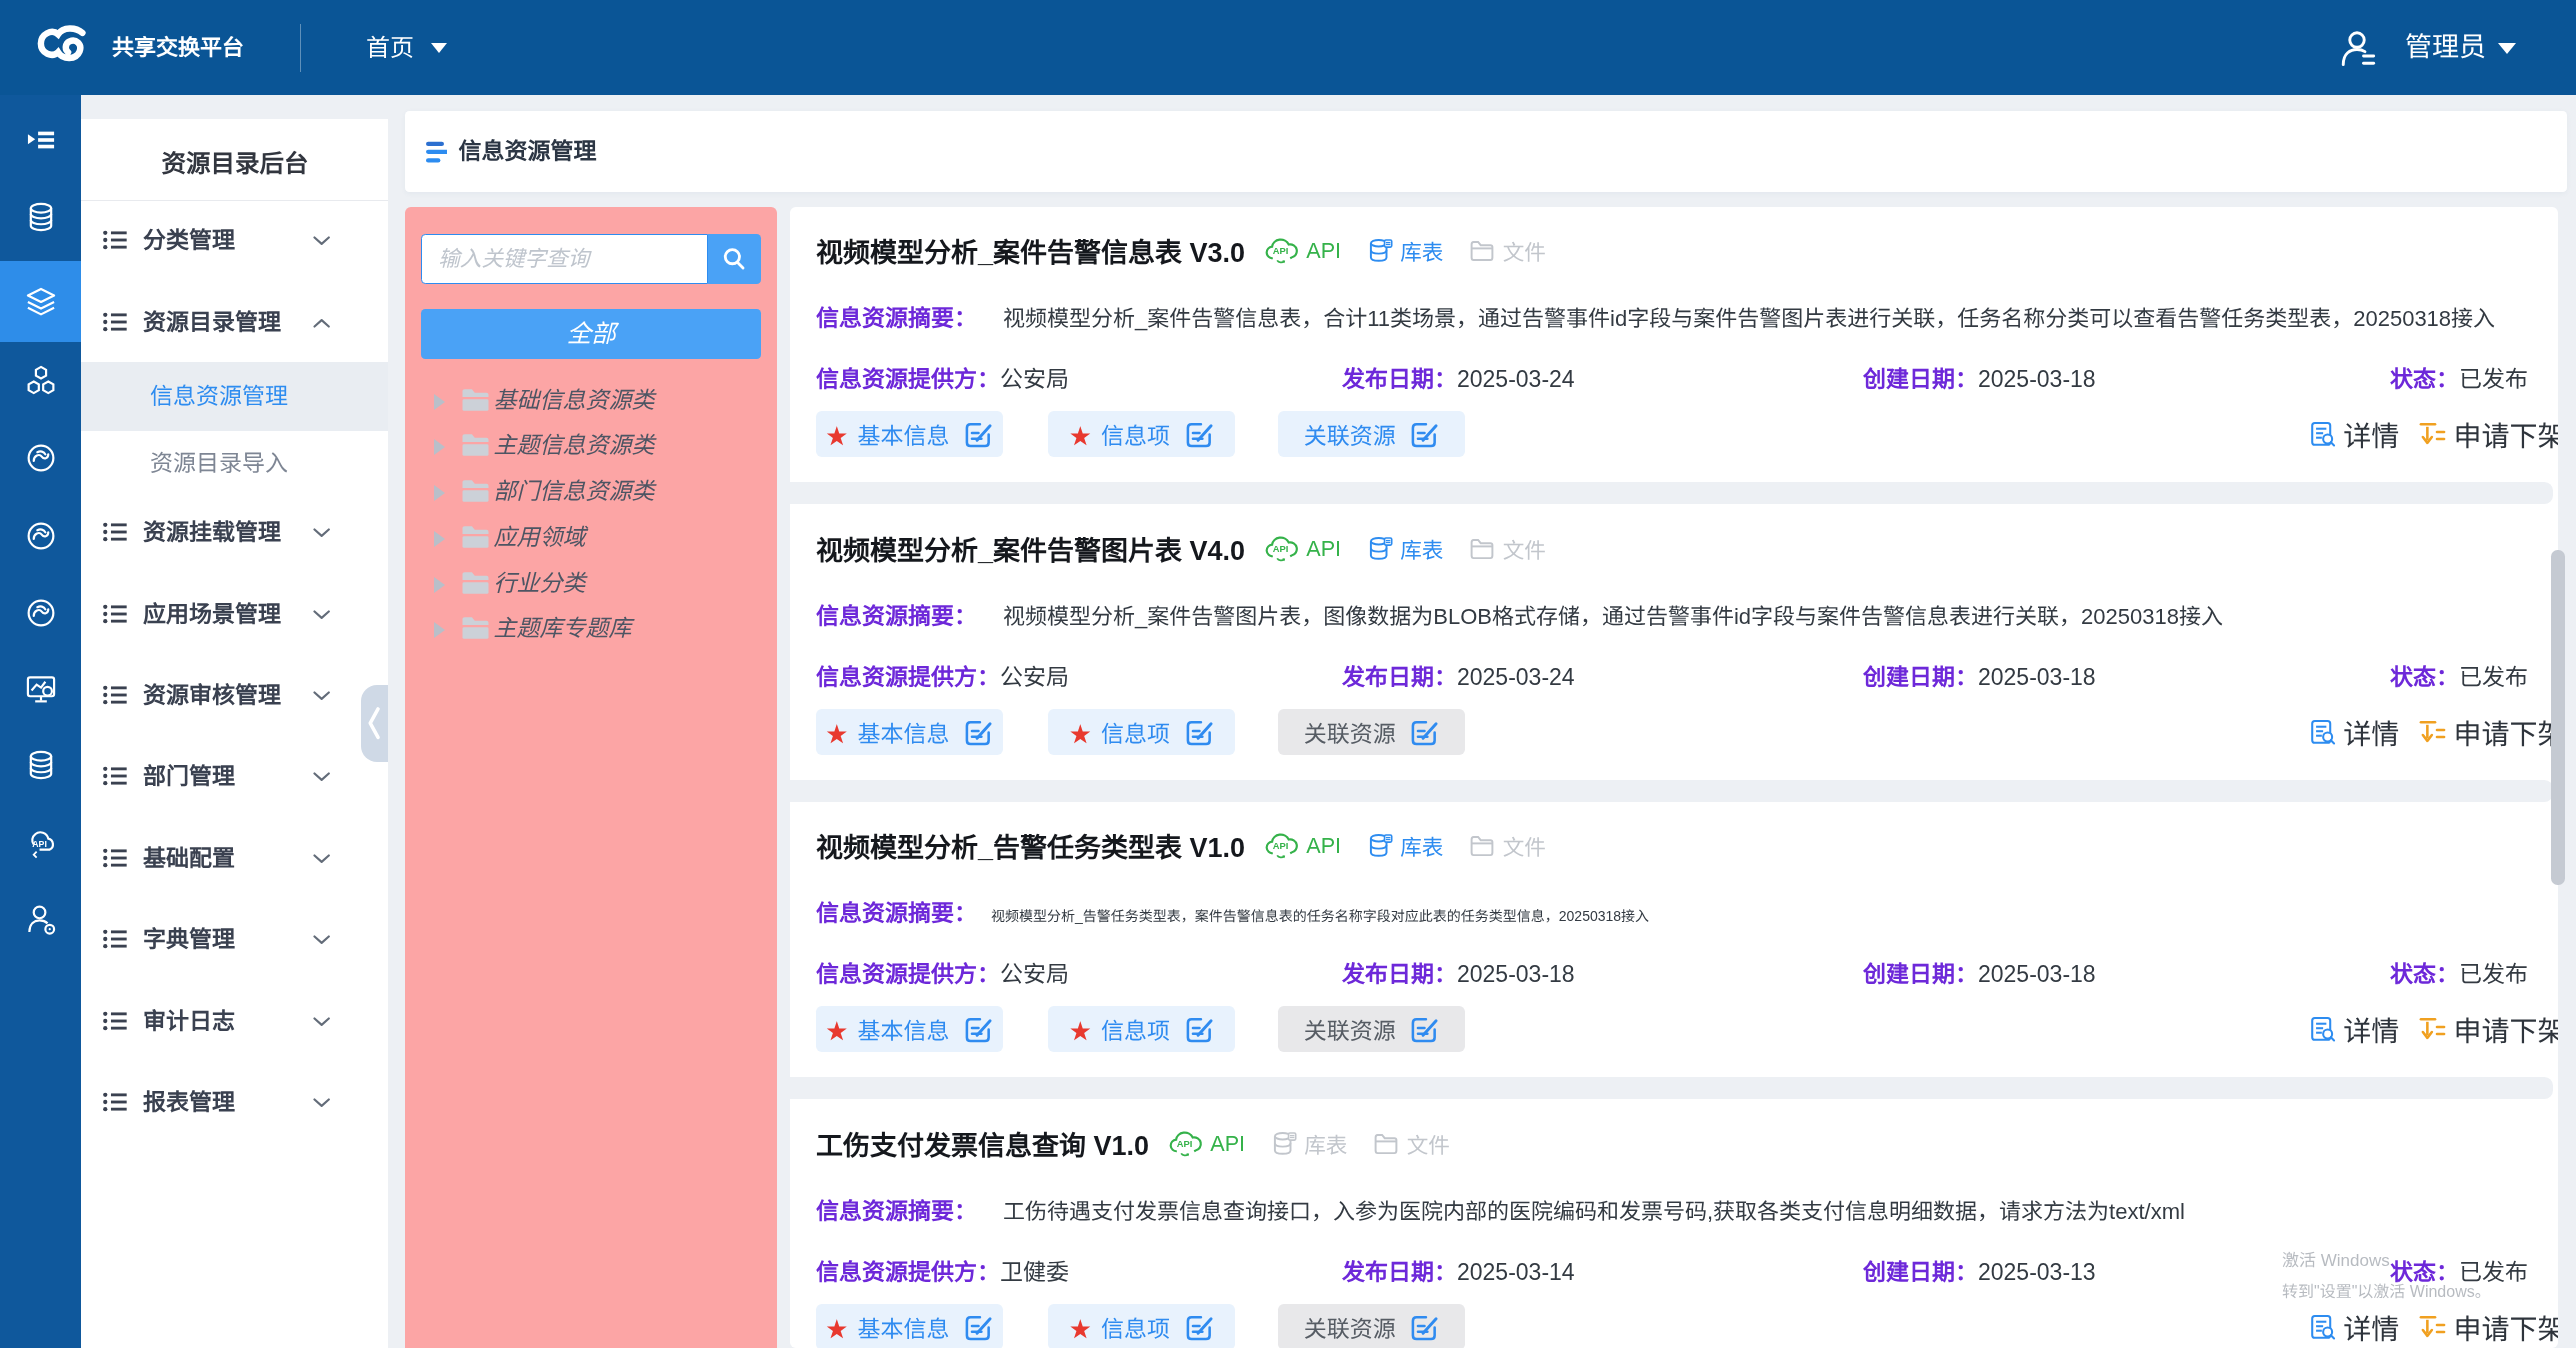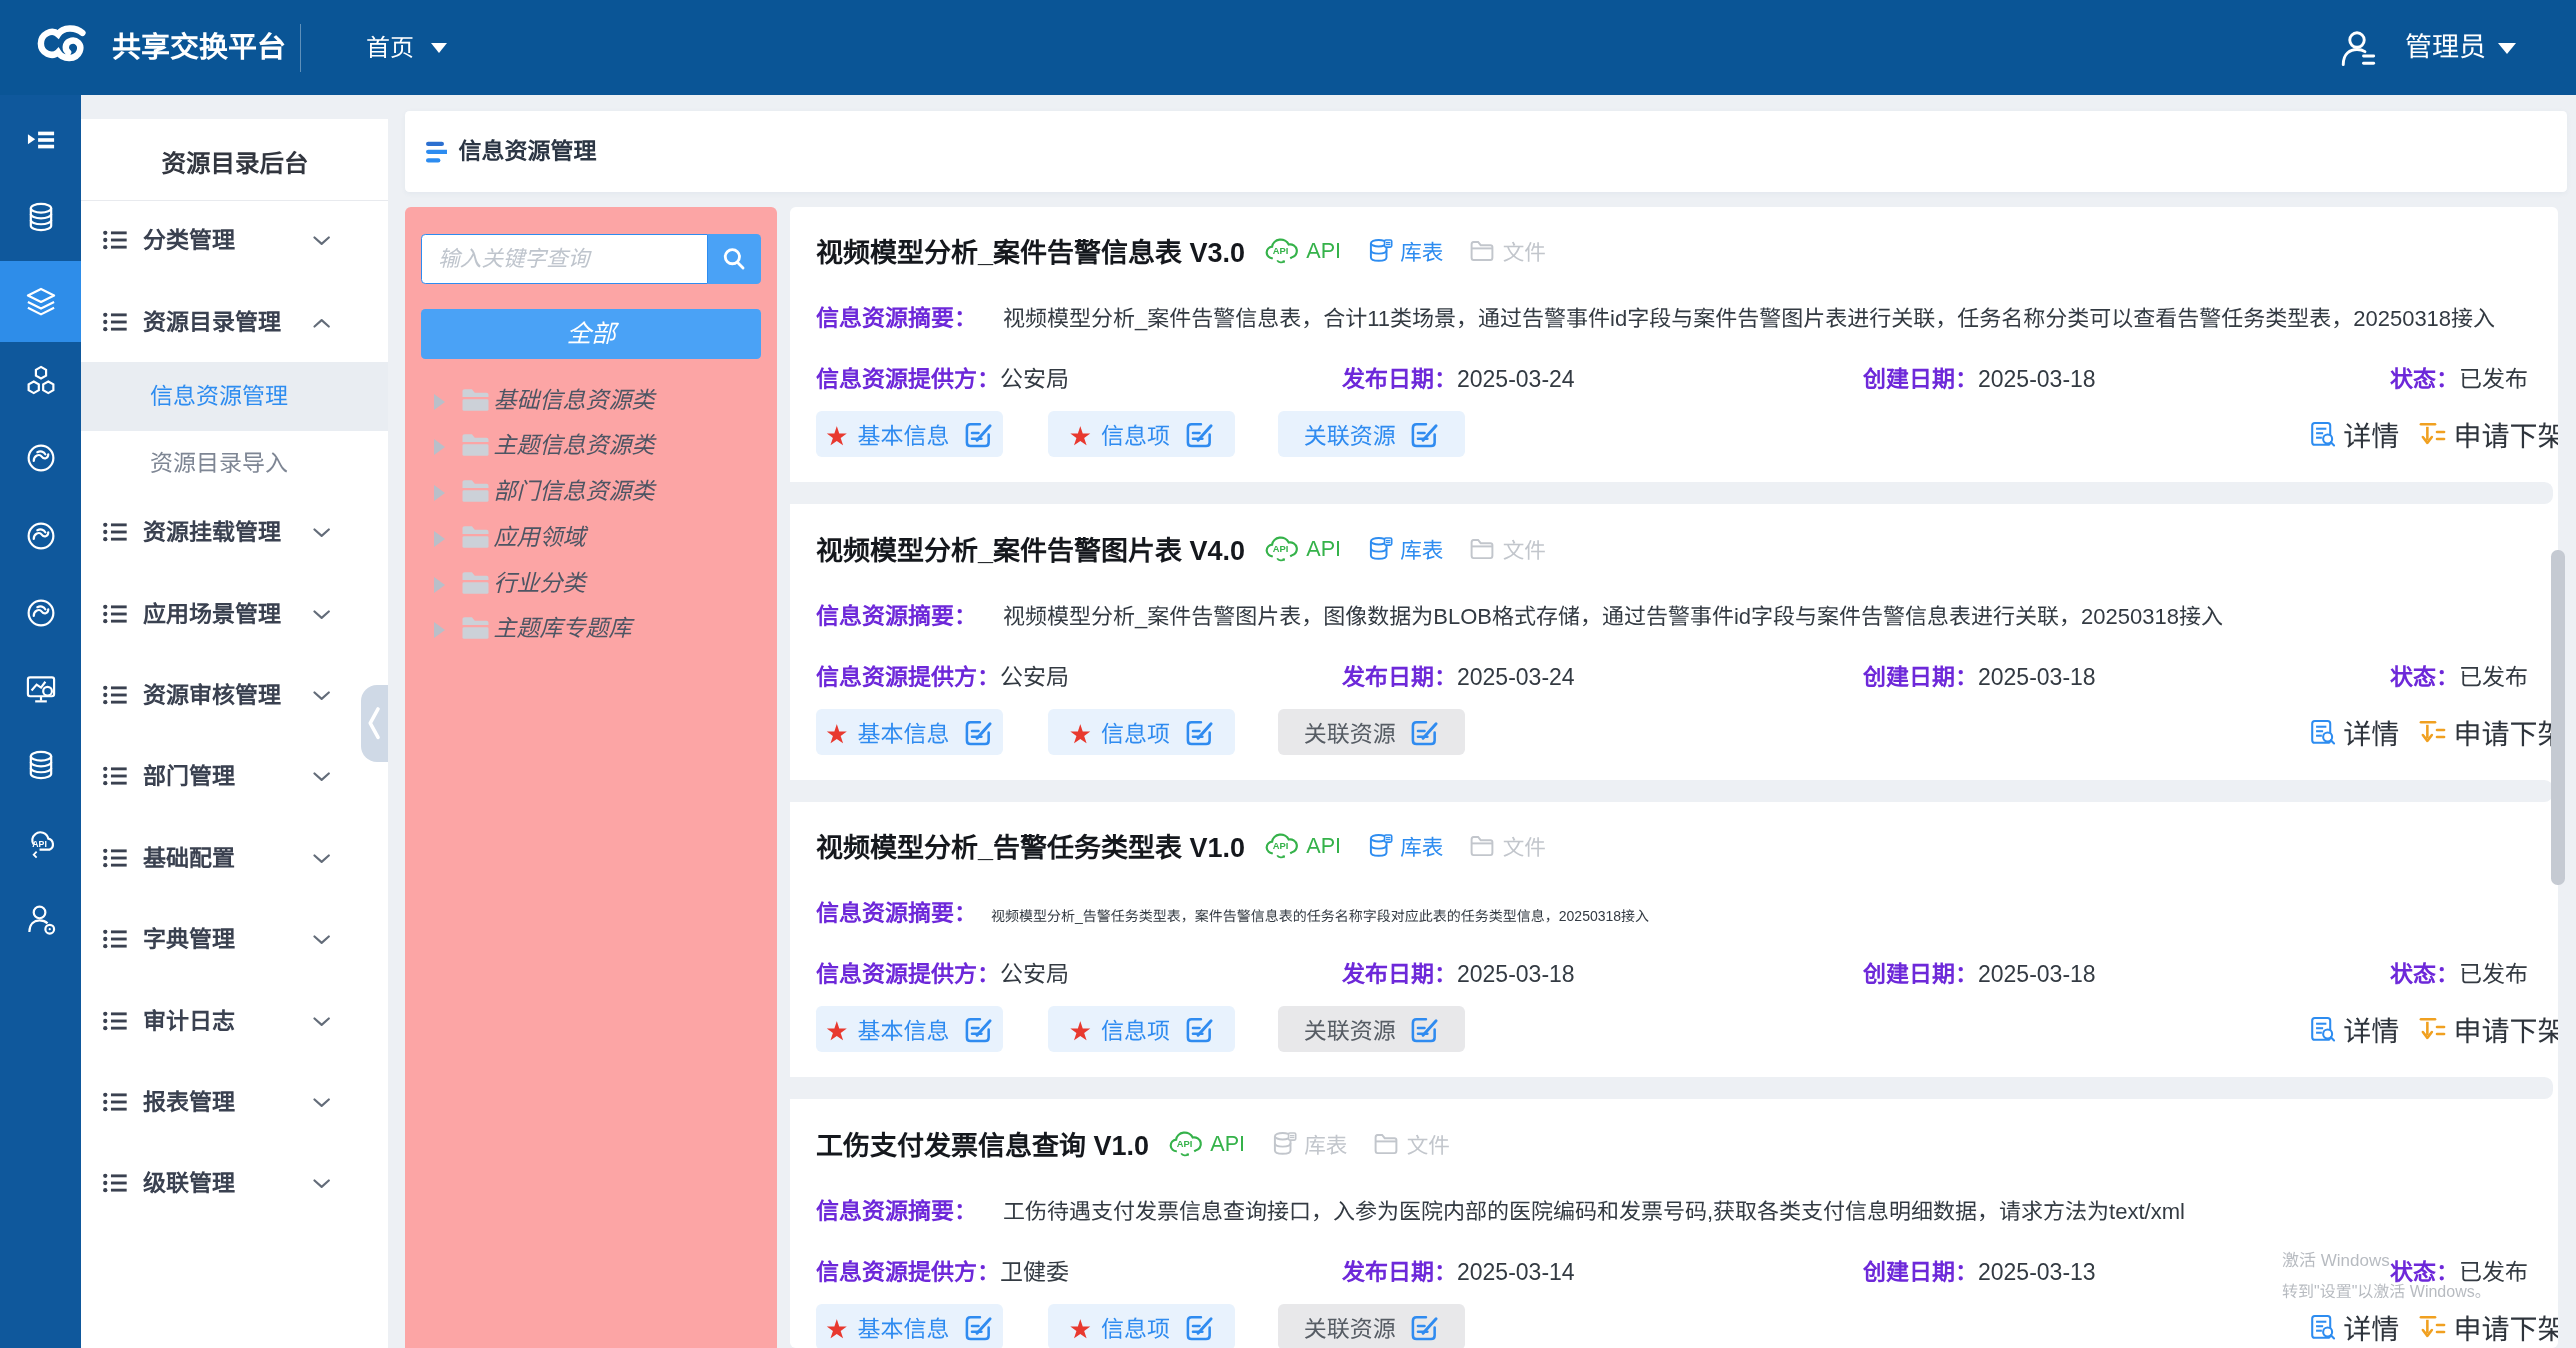--- a/index.html
+++ b/index.html
@@ -1,20 +1,20 @@
 <!DOCTYPE html>
 <html lang="zh-CN" style="font-size:11.5px"><head>
 <meta charset="utf-8">
 <style>
 * { margin:0; padding:0; box-sizing:border-box; }
 html,body { width:2576px; height:1349px; overflow:hidden; font-family:"Liberation Sans",sans-serif; }
 body { background:#edf0f4; position:relative; }
 
 #nav { position:absolute; left:0; top:0; width:2576px; height:95px; background:#0a5596; }
-#nav .brand { position:absolute; left:112px; top:0; height:95px; line-height:95px; color:#fff; font-size:29px; font-weight:bold; }
+#nav .brand { position:absolute; left:112px; top:0; height:95px; line-height:95px; color:#fff; font-size:22px; font-weight:bold; }
 #nav .vdiv { position:absolute; left:300px; top:24px; width:1.4px; height:48px; background:rgba(255,255,255,.35); }
 #nav .home { position:absolute; left:366px; top:0; height:95px; line-height:95px; color:#fff; font-size:24px; }
 .caret { display:inline-block; width:0; height:0; border-left:9.4px solid transparent; border-right:9.4px solid transparent; border-top:11.5px solid #fff; vertical-align:middle; }
 #nav .c1 { position:absolute; left:431px; top:43px; }
 #nav .admin { position:absolute; left:2405px; top:0; height:95px; line-height:95px; color:#fff; font-size:27px; }
 #nav .c2 { position:absolute; left:2498px; top:43px; }
 #logo { position:absolute; left:33px; top:21.6px; }
 #person { position:absolute; left:2336px; top:27px; }
 
 #rail { position:absolute; left:0; top:95px; width:81px; height:1253px; background:#0f589c; }
@@ -290,34 +290,20 @@
     <div class="mi" style="top:943px">
       <svg class="lic" width="24.5" height="20" viewBox="0 0 34 28">
         <circle cx="3" cy="4" r="3" fill="#3a4150"></circle>
         <circle cx="3" cy="14" r="3" fill="#3a4150"></circle>
         <circle cx="3" cy="24" r="3" fill="#3a4150"></circle>
         <line x1="11" y1="4" x2="33" y2="4" stroke="#3a4150" stroke-width="4"></line>
         <line x1="11" y1="14" x2="33" y2="14" stroke="#3a4150" stroke-width="4"></line>
         <line x1="11" y1="24" x2="33" y2="24" stroke="#3a4150" stroke-width="4"></line>
       </svg>
       <span class="txt">报表管理</span>
-      <svg class="chev" width="17.3" height="10" viewBox="0 0 24 14">
-        <polyline points="2,2 12,11 22,2" fill="none" stroke="#636c79" stroke-width="3" stroke-linecap="round" stroke-linejoin="round"></polyline>
-      </svg>
-    </div>
-    <div class="mi" style="top:1024px">
-      <svg class="lic" width="24.5" height="20" viewBox="0 0 34 28">
-        <circle cx="3" cy="4" r="3" fill="#3a4150"></circle>
-        <circle cx="3" cy="14" r="3" fill="#3a4150"></circle>
-        <circle cx="3" cy="24" r="3" fill="#3a4150"></circle>
-        <line x1="11" y1="4" x2="33" y2="4" stroke="#3a4150" stroke-width="4"></line>
-        <line x1="11" y1="14" x2="33" y2="14" stroke="#3a4150" stroke-width="4"></line>
-        <line x1="11" y1="24" x2="33" y2="24" stroke="#3a4150" stroke-width="4"></line>
-      </svg>
-      <span class="txt">级联管理</span>
       <svg class="chev" width="17.3" height="10" viewBox="0 0 24 14">
         <polyline points="2,2 12,11 22,2" fill="none" stroke="#636c79" stroke-width="3" stroke-linecap="round" stroke-linejoin="round"></polyline>
       </svg>
     </div>
     <div class="sub" style="top:243px;background:#e9edf2;color:#2d8cf0;">信息资源管理</div>
     <div class="sub" style="top:310px;color:#7e8694;">资源目录导入</div>
   </div>
 
 <div id="content">
   <div id="band">

